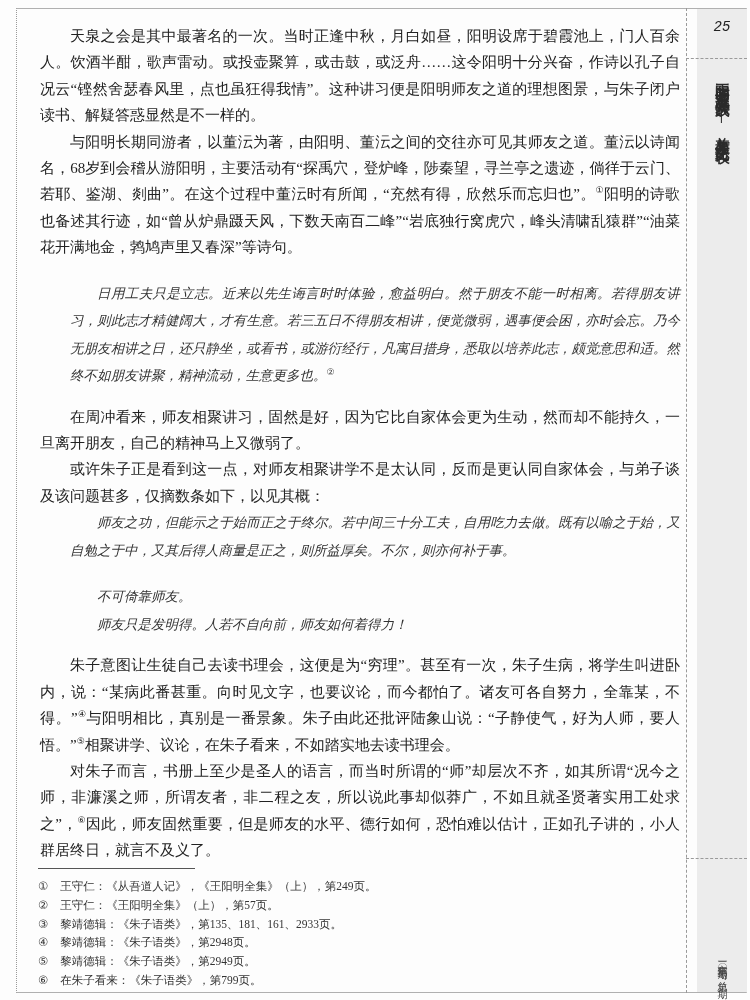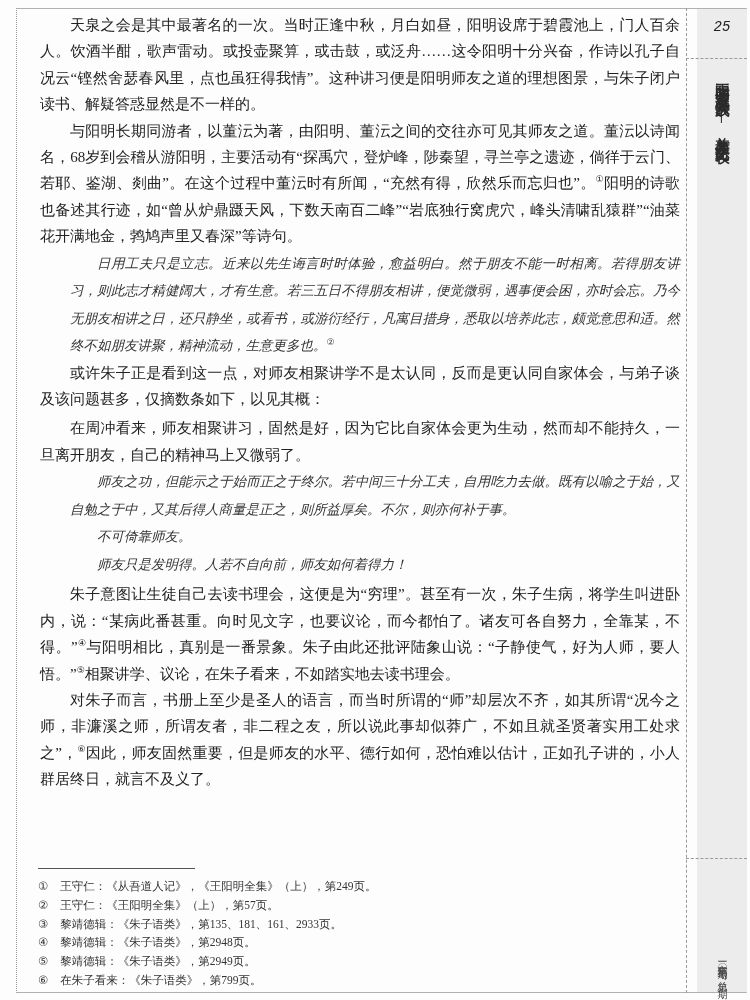--- a/index.html
+++ b/index.html
@@ -21,22 +21,22 @@
     text-align:justify;
   }
   .main p{margin:0;}
   .main p.body{
     font-size:15px;line-height:26.4px;text-indent:2em;color:#222;
   }
   .main p.quote{
     font-size:13.5px;line-height:27.5px;text-indent:2em;
     margin-left:30px;font-style:italic;color:#333;
   }
-  .main p.quote.qfirst{margin-top:0;}
-  .main p.body.bfirst{margin-top:3px;}
+  .main p.quote.qfirst{margin-top:19px;}
+  .main p.body.bfirst{margin-top:14px;}
   sup.fnref{font-size:9px;vertical-align:super;line-height:0;font-style:normal;}
   .footnotes{
     position:absolute;left:38px;top:868px;width:620px;
   }
   .fn-divider{width:157px;border-top:1px solid #555;margin-bottom:8px;}
   .fn-row{
     display:flex;gap:12px;font-size:11.5px;line-height:18.8px;color:#333;
   }
   .fn-marker{flex:0 0 auto;}
   .fn-text{flex:1;}
@@ -73,22 +73,22 @@
 </head>
 <body>
 
 <div class="page">
   <div class="frame"></div>
 
   <div class="main" id="content-root">
       <p class="body bfirst">天泉之会是其中最著名的一次。当时正逢中秋，月白如昼，阳明设席于碧霞池上，门人百余人。饮酒半酣，歌声雷动。或投壶聚算，或击鼓，或泛舟……这令阳明十分兴奋，作诗以孔子自况云“铿然舍瑟春风里，点也虽狂得我情”。这种讲习便是阳明师友之道的理想图景，与朱子闭户读书、解疑答惑显然是不一样的。</p>
       <p class="body">与阳明长期同游者，以董沄为著，由阳明、董沄之间的交往亦可见其师友之道。董沄以诗闻名，68岁到会稽从游阳明，主要活动有“探禹穴，登炉峰，陟秦望，寻兰亭之遗迹，倘徉于云门、若耶、鉴湖、剡曲”。在这个过程中董沄时有所闻，“充然有得，欣然乐而忘归也”。<sup class="fnref">①</sup>阳明的诗歌也备述其行迹，如“曾从炉鼎蹑天风，下数天南百二峰”“岩底独行窝虎穴，峰头清啸乱猿群”“油菜花开满地金，鹁鸠声里又春深”等诗句。</p>
       <p class="quote qfirst">日用工夫只是立志。近来以先生诲言时时体验，愈益明白。然于朋友不能一时相离。若得朋友讲习，则此志才精健阔大，才有生意。若三五日不得朋友相讲，便觉微弱，遇事便会困，亦时会忘。乃今无朋友相讲之日，还只静坐，或看书，或游衍经行，凡寓目措身，悉取以培养此志，颇觉意思和适。然终不如朋友讲聚，精神流动，生意更多也。<sup class="fnref">②</sup></p>
+      <p class="body bfirst">在周冲看来，师友相聚讲习，固然是好，因为它比自家体会更为生动，然而却不能持久，一旦离开朋友，自己的精神马上又微弱了。</p>
       <p class="body">或许朱子正是看到这一点，对师友相聚讲学不是太认同，反而是更认同自家体会，与弟子谈及该问题甚多，仅摘数条如下，以见其概：</p>
-      <p class="body bfirst">在周冲看来，师友相聚讲习，固然是好，因为它比自家体会更为生动，然而却不能持久，一旦离开朋友，自己的精神马上又微弱了。</p>
       <p class="quote">师友之功，但能示之于始而正之于终尔。若中间三十分工夫，自用吃力去做。既有以喻之于始，又自勉之于中，又其后得人商量是正之，则所益厚矣。不尔，则亦何补于事。</p>
       <p class="quote qfirst">不可倚靠师友。</p>
       <p class="quote">师友只是发明得。人若不自向前，师友如何着得力！</p>
       <p class="body bfirst">朱子意图让生徒自己去读书理会，这便是为“穷理”。甚至有一次，朱子生病，将学生叫进卧内，说：“某病此番甚重。向时见文字，也要议论，而今都怕了。诸友可各自努力，全靠某，不得。”<sup class="fnref">④</sup>与阳明相比，真别是一番景象。朱子由此还批评陆象山说：“子静使气，好为人师，要人悟。”<sup class="fnref">⑤</sup>相聚讲学、议论，在朱子看来，不如踏实地去读书理会。</p>
       <p class="body">对朱子而言，书册上至少是圣人的语言，而当时所谓的“师”却层次不齐，如其所谓“况今之师，非濂溪之师，所谓友者，非二程之友，所以说此事却似莽广，不如且就圣贤著实用工处求之”，<sup class="fnref">⑥</sup>因此，师友固然重要，但是师友的水平、德行如何，恐怕难以估计，正如孔子讲的，小人群居终日，就言不及义了。</p>
     </div>
 
   <div class="footnotes">
     <div class="fn-divider"></div>
     <div id="fn-list">

